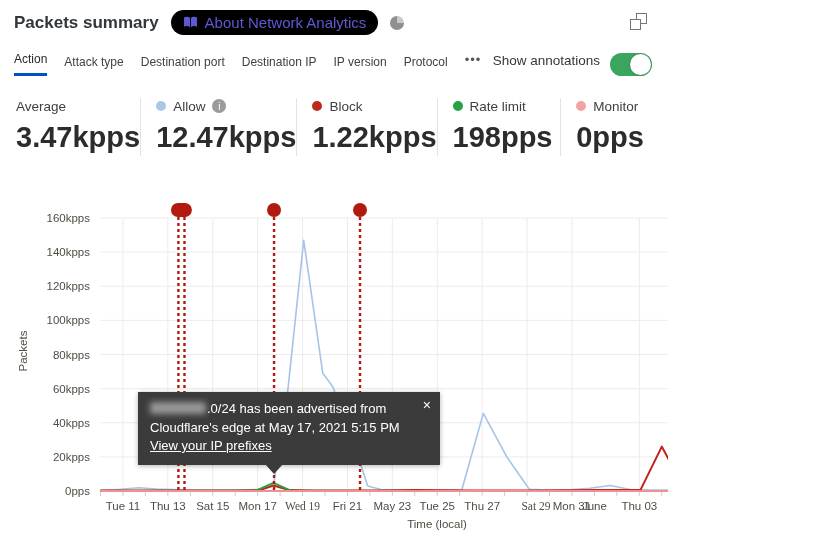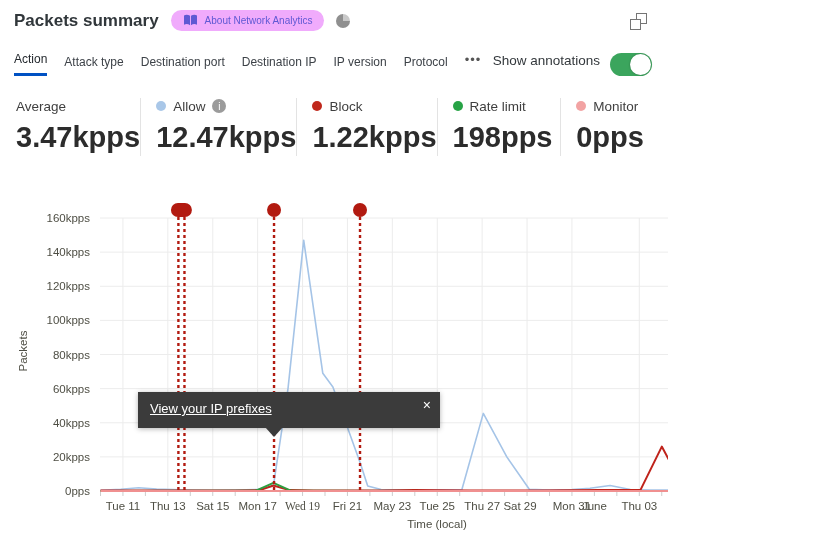--- a/index.html
+++ b/index.html
@@ -2,22 +2,22 @@
 <html><head>
 <meta charset="utf-8">
 <style>
   html,body{margin:0;padding:0;background:#fff;}
   .page{position:relative;width:668px;height:545px;background:#fff;overflow:hidden;
         font-family:"Liberation Sans",sans-serif;color:#333;}
 
   
   .header{position:absolute;left:14px;top:10px;display:flex;align-items:center;gap:12px;}
   .page-title{font-size:17px;font-weight:700;color:#31373b;margin:0;}
-  .badge{display:inline-flex;align-items:center;gap:7px;background:#f0abfc;color:#5f58d3;
-         border-radius:13px;padding:4px 12px;font-size:10px;text-decoration:none;cursor:pointer;}
+  .badge{display:inline-flex;align-items:center;gap:7px;background:#000000;color:#5f58d3;
+         border-radius:13px;padding:4px 12px;font-size:15px;text-decoration:none;cursor:pointer;}
   .pie-icon{width:14px;height:14px;border-radius:50%;
         background:conic-gradient(#c9c9c9 0 25%,#8f8f8f 25% 100%);display:inline-block;}
   .popout{position:absolute;right:21px;top:13px;width:17px;height:17px;cursor:pointer;}
   .popout .back{position:absolute;top:0;right:0;width:9px;height:9px;border:1.5px solid #757575;}
   .popout .front{position:absolute;bottom:0;left:0;width:9px;height:9px;border:1.5px solid #757575;background:#fff;}
 
   
   .tabs{position:absolute;left:14px;top:52px;display:flex;gap:17px;align-items:flex-end;}
   .tab{font-size:12px;color:#3d4248;padding-bottom:7px;cursor:pointer;white-space:nowrap;}
   .tab.active{border-bottom:3px solid #0051c3;color:#24292e;}
@@ -220,30 +220,34 @@
   <div id="xlabels">
       <div class="xtick" style="left: 88.95px;">Tue 11</div>
       <div class="xtick" style="left: 133.85px;">Thu 13</div>
       <div class="xtick" style="left: 178.75px;">Sat 15</div>
       <div class="xtick" style="left: 223.65px;">Mon 17</div>
       <div class="xtick" style="left: 268.55px; font-family: Liberation Serif, serif;">Wed 19</div>
       <div class="xtick" style="left: 313.45px;">Fri 21</div>
       <div class="xtick" style="left: 358.35px;">May 23</div>
       <div class="xtick" style="left: 403.25px;">Tue 25</div>
       <div class="xtick" style="left: 448.15px;">Thu 27</div>
-      <div class="xtick" style="left: 486px;">Sat 29</div>
+      <div class="xtick" style="left: 502px; font-family: Liberation Serif, serif;">Sat 29</div>
       <div class="xtick" style="left: 537.95px;">Mon 31</div>
       <div class="xtick" style="left: 560.4px;">June</div>
       <div class="xtick" style="left: 605.3px;">Thu 03</div>
       <div class="xtick" style="left: 650.2px;">Sat 05</div>
       <div class="xtick" style="left: 695.1px;">Mon 07</div>
       <div class="xtick" style="left: 740px;">Wed 09</div>
     </div>
   <div class="axis-ylabel">Packets</div>
   <div class="axis-xlabel">Time (local)</div>
 
   <div class="tooltip">
     <span class="tt-close">×</span>
+    <div class="tt-line">
+      <span class="redacted"></span><span>.0/24 has been advertised from</span>
+    </div>
+    <div class="tt-line">Cloudflare's edge at May 17, 2021 5:15 PM</div>
     <a class="tt-link">View your IP prefixes</a>
     <div class="tt-arrow"></div>
   </div>
 
 </div>
 
 </body></html>

